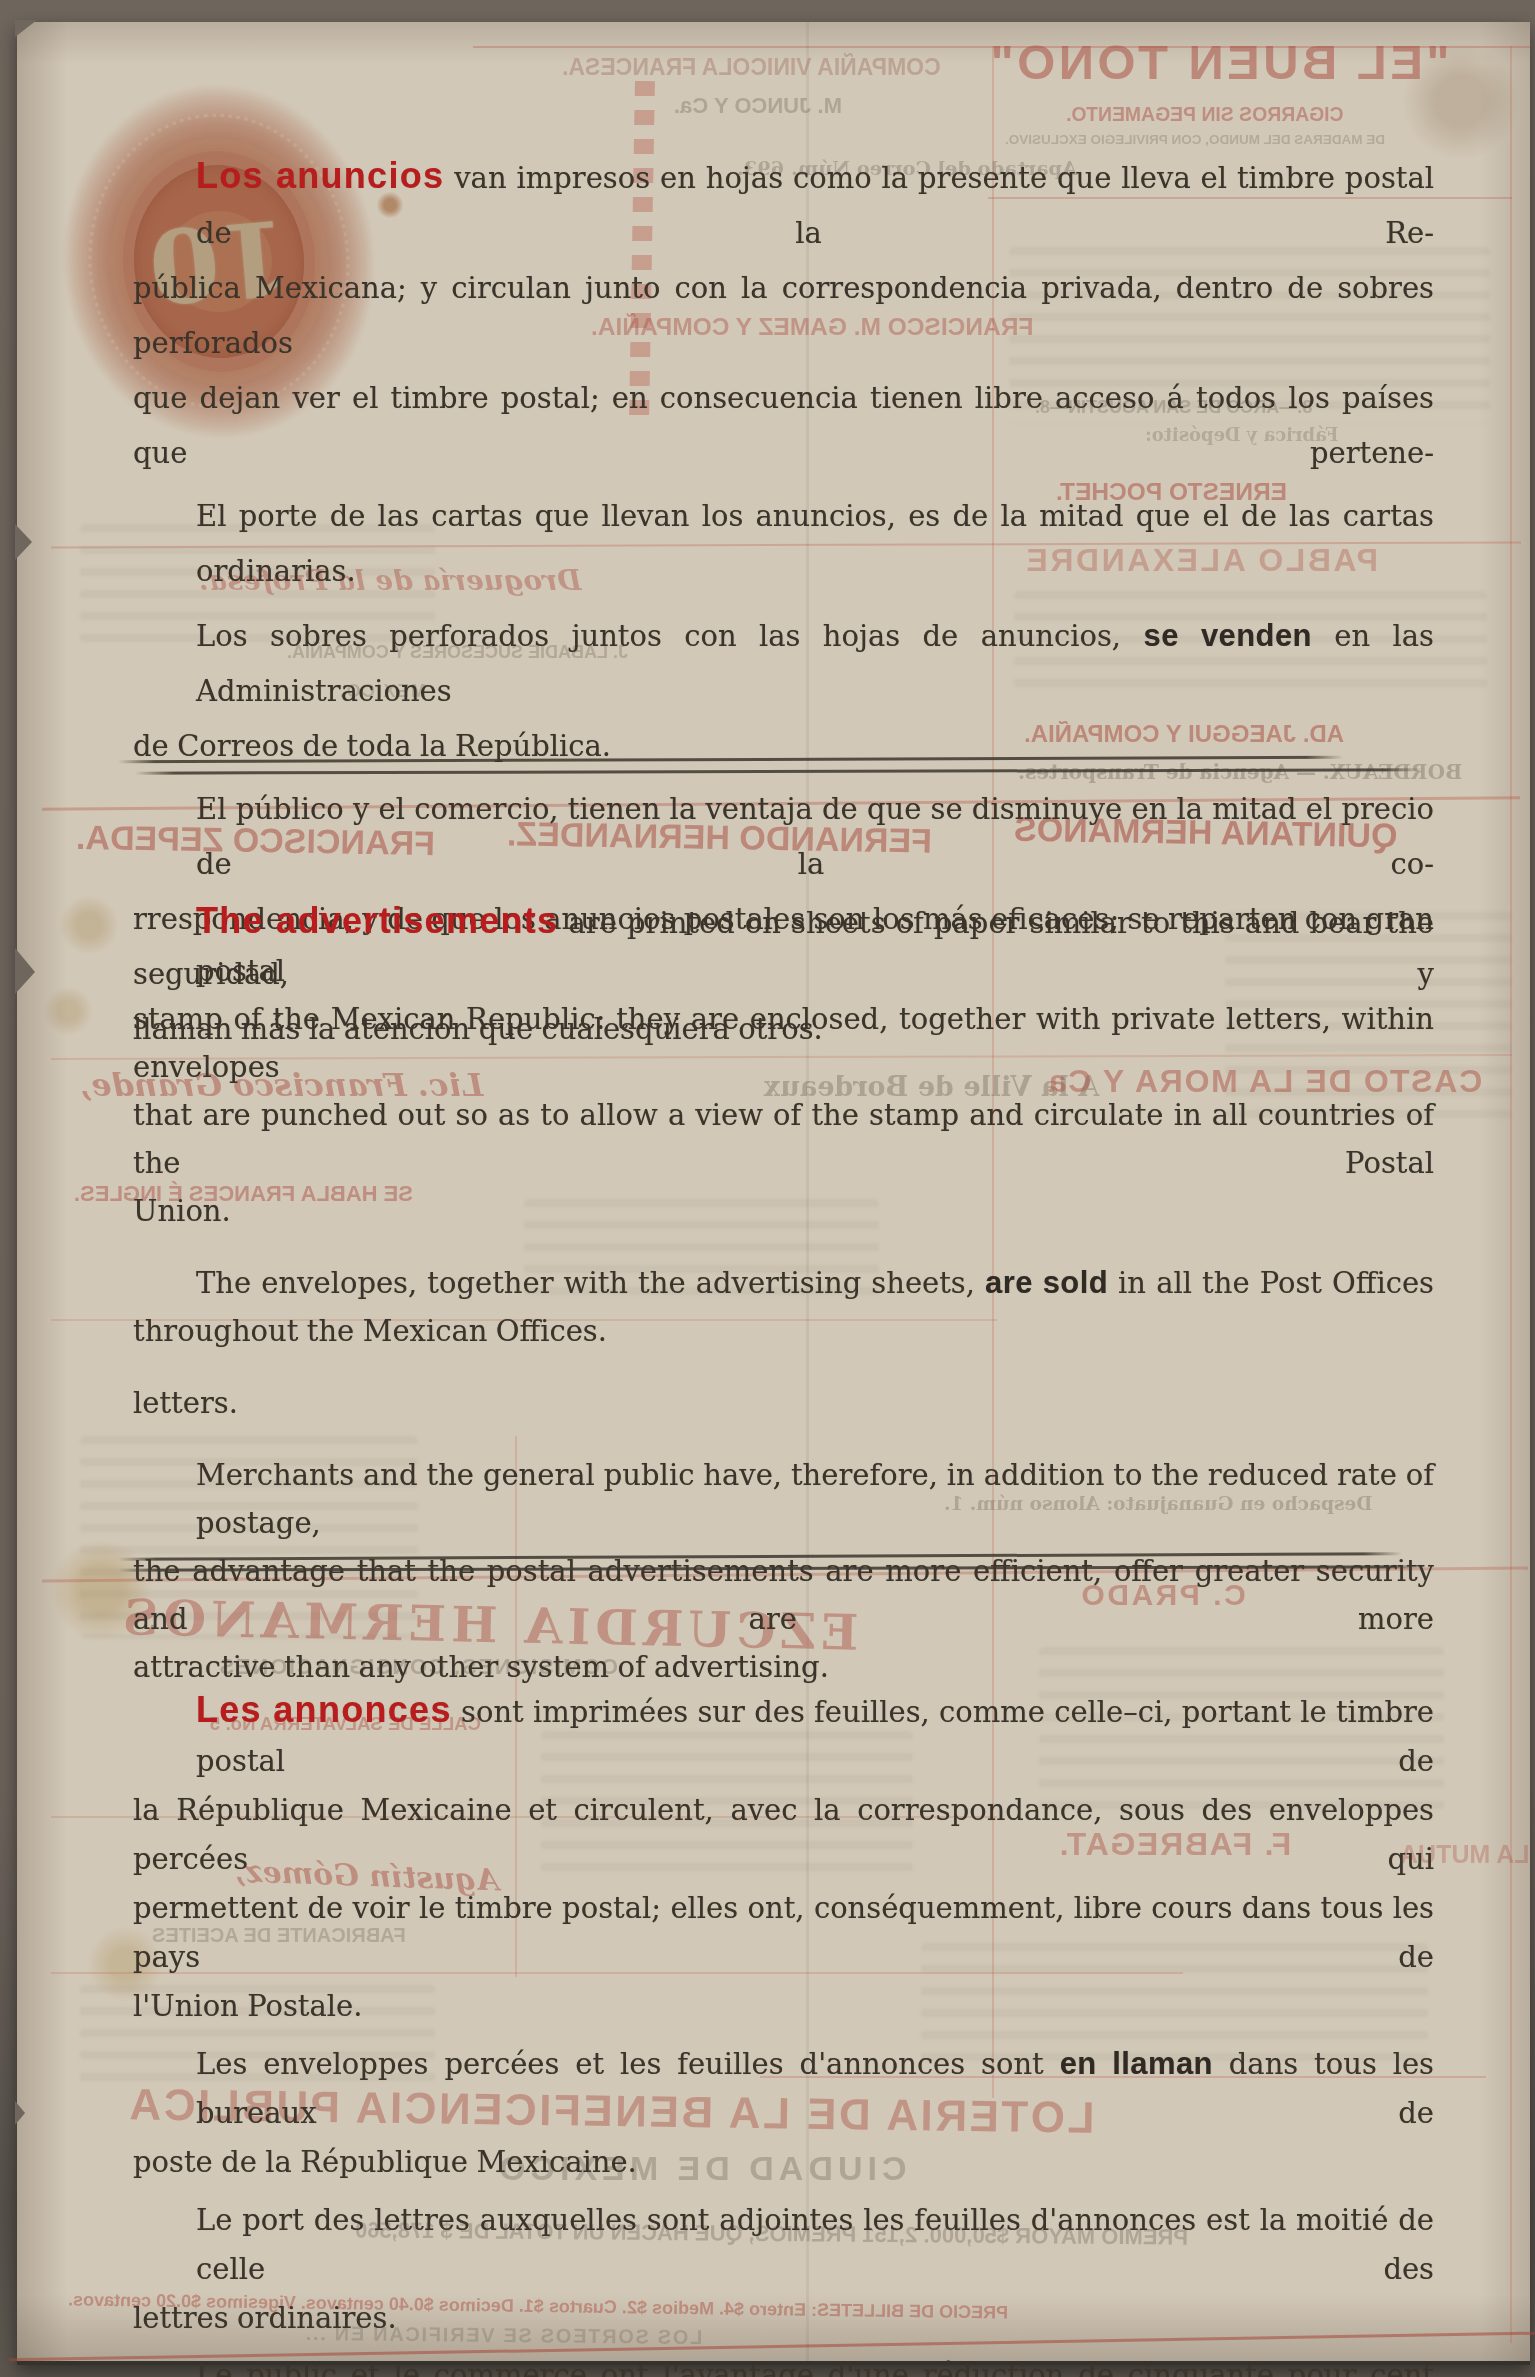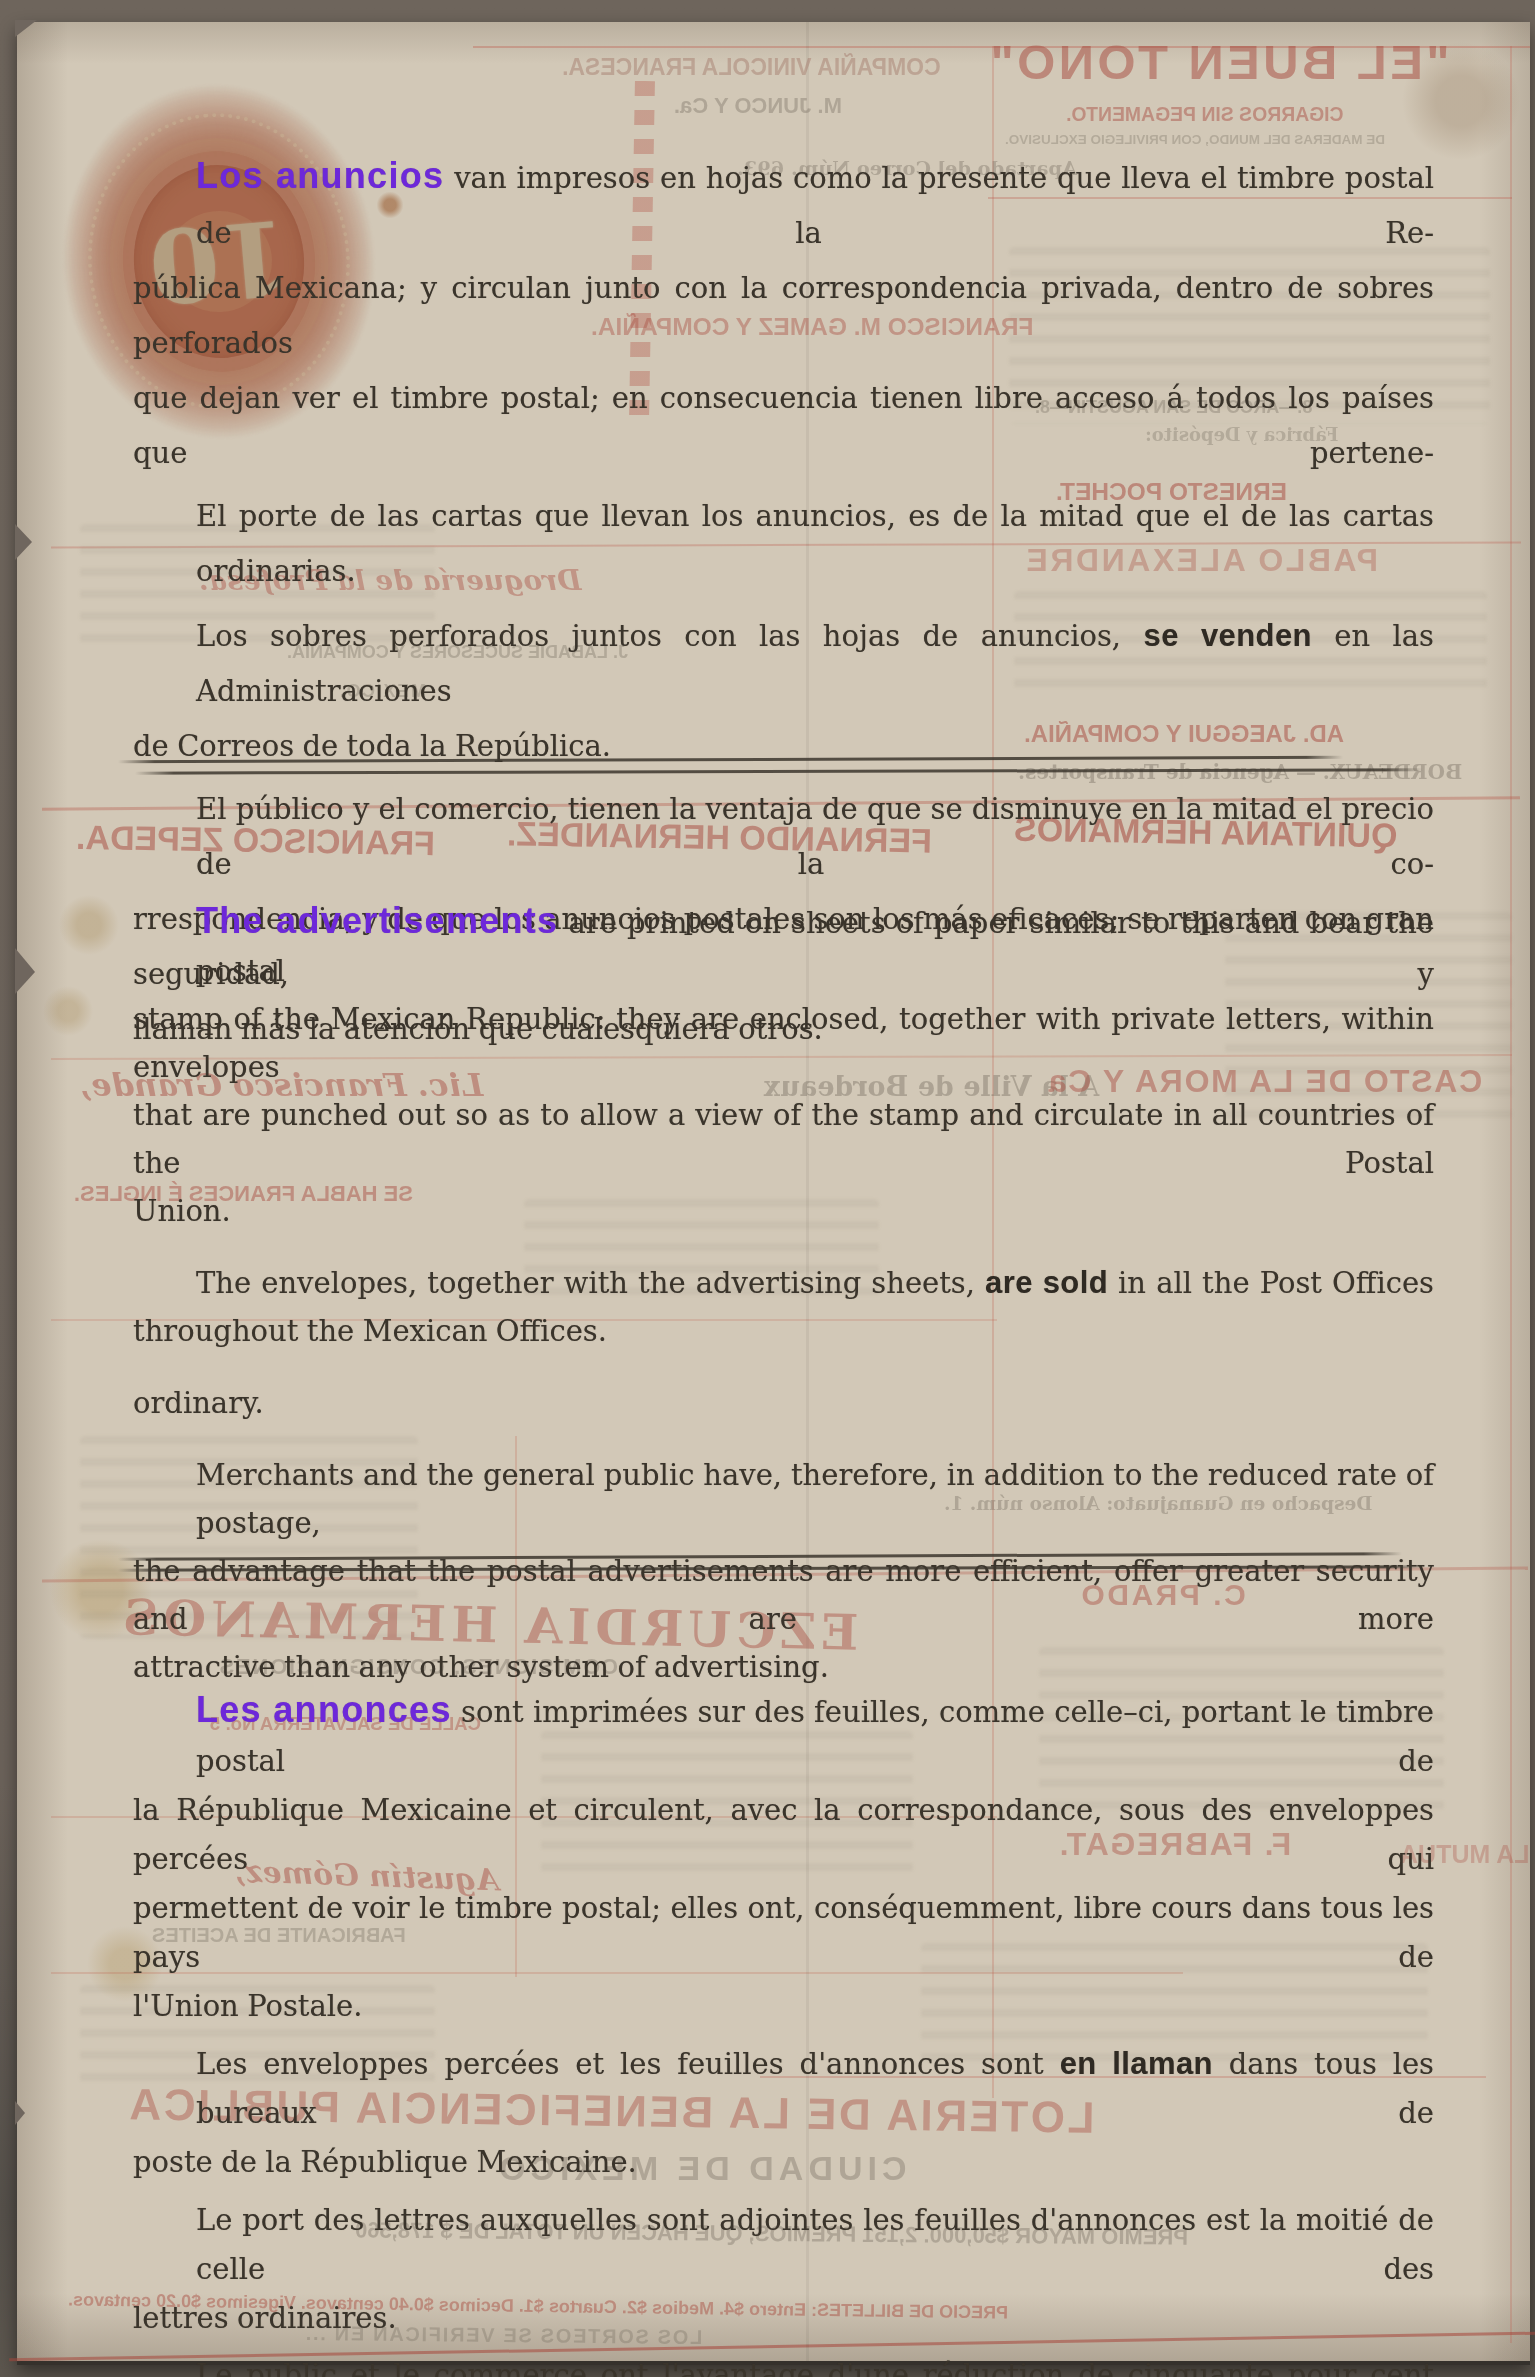--- a/index.html
+++ b/index.html
@@ -44,21 +44,21 @@
   
   .text{position:absolute;left:116px;width:1301px;color:#3a342b;}
   .text .line{text-align:justify;text-align-last:justify;word-spacing:-0.8px;
               text-shadow:0 0 0.8px rgba(58,52,43,.35);}
   .text .line.last{text-align-last:left;}
   .text .line.indent{padding-left:63px;}
   .es .line{font-size:29px;line-height:55px;}
   .en .line{font-size:29px;line-height:48px;}
   .fr .line{font-size:29px;line-height:49px;}
   .es .para+.para{margin-top:8.4px;} .en .para+.para{margin-top:24px;} .fr .para+.para{margin-top:8.4px;}
-  .lead{font-family:"Liberation Sans",sans-serif;font-weight:bold;font-size:36px;letter-spacing:1.3px;color:#6d28d9;}
+  .lead{font-family:"Liberation Sans",sans-serif;font-weight:bold;font-size:36px;letter-spacing:1.3px;color:#b91c1c;}
   .b{font-family:"Liberation Sans",sans-serif;font-weight:bold;font-size:31px;letter-spacing:0.4px;color:#2f2a23;}
   .rule{position:absolute;height:3.4px;pointer-events:none;
         background:linear-gradient(90deg, rgba(61,55,46,0), rgba(61,55,46,.85) 3%, rgba(61,55,46,.85) 97%, rgba(61,55,46,0));}
   .nick{position:absolute;width:0;height:0;pointer-events:none;}
 </style>
 </head>
 <body>
 
 <div class="photo">
   <div class="paper">
@@ -169,21 +169,21 @@
           <div class="line indent"><span class="lead">The advertisements</span><span> are printed on sheets of paper similar to this and bear the postal</span></div>
           <div class="line"><span>stamp of the Mexican Republic: they are enclosed, together with private letters, within envelopes</span></div>
           <div class="line"><span>that are punched out so as to allow a view of the stamp and circulate in all countries of the Postal</span></div>
           <div class="line last"><span>Union.</span></div>
         </div>
         <div class="para">
           <div class="line indent"><span>The envelopes, together with the advertising sheets, </span><span class="b">are sold</span><span> in all the Post Offices</span></div>
           <div class="line last"><span>throughout the Mexican Offices.</span></div>
         </div>
         <div class="para">
-          <div class="line last"><span>ordinary.</span></div>
+          <div class="line last"><span>letters.</span></div>
         </div>
         <div class="para">
           <div class="line indent"><span>Merchants and the general public have, therefore, in addition to the reduced rate of postage,</span></div>
           <div class="line"><span>the advantage that the postal advertisements are more efficient, offer greater security and are more</span></div>
           <div class="line last"><span>attractive than any other system of advertising.</span></div>
         </div>
       </section>
 
     <div class="rule" style="left:101px;top:1533px;width:1284px;transform:rotate(-0.25deg);"></div>
     <div class="rule" style="left:101px;top:1545px;width:1305px;height:2.5px;transform:rotate(-0.15deg);"></div>

